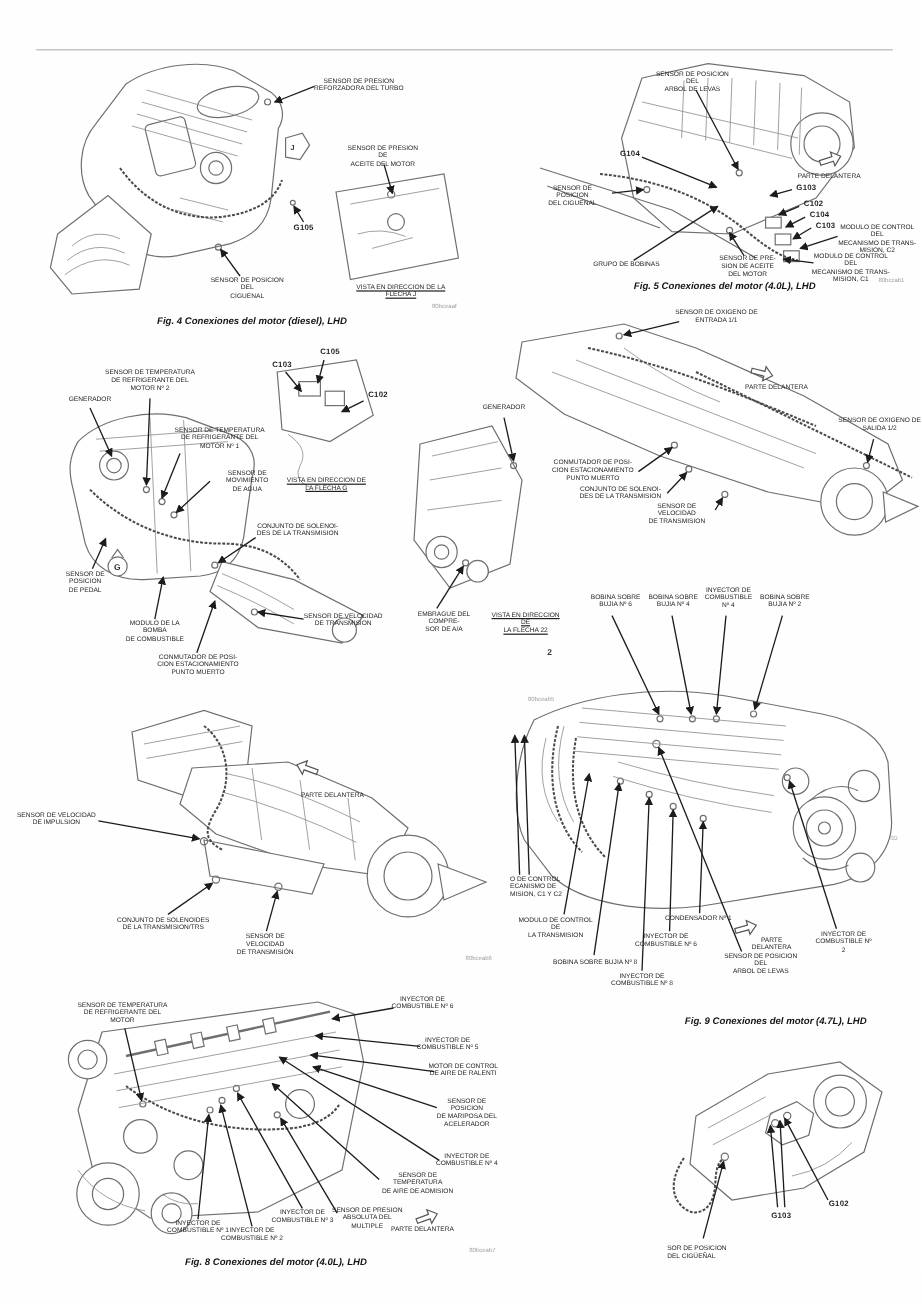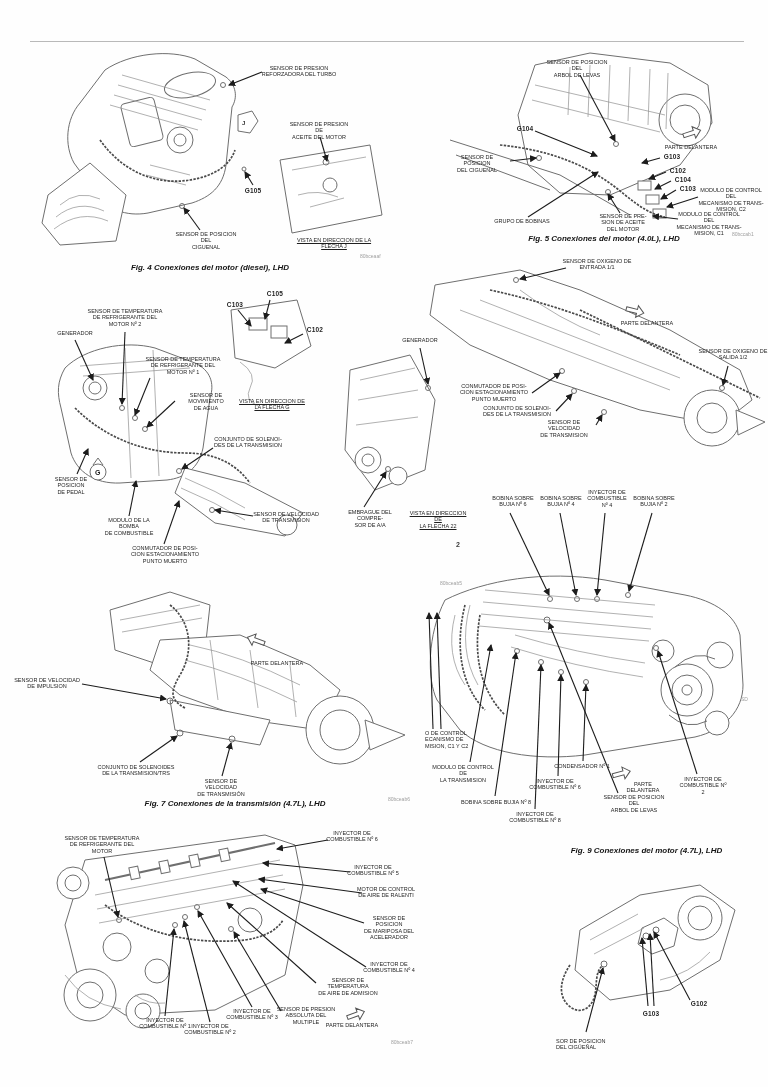--- a/index.html
+++ b/index.html
@@ -314,21 +314,20 @@
       </g>
     </svg>
     <div class="lbl" style="left:4px;top:97px;width:66px">SENSOR DE VELOCIDAD
 DE IMPULSION</div>
     <div class="lbl" style="left:240px;top:80px;width:54px">PARTE DELANTERA</div>
     <div class="lbl" style="left:84px;top:184px;width:84px">CONJUNTO DE SOLENOIDES
 DE LA TRANSMISION/TRS</div>
     <div class="lbl" style="left:180px;top:198px;width:62px">SENSOR DE VELOCIDAD
 DE TRANSMISIÓN</div>
     <div class="wm" style="left:378px;top:216px">80bceab6</div>
-    <div class="cap" style="left:20px;top:219px;width:410px">Fig. 7 Conexiones de la transmisión (4.7L), LHD</div>
   </div>
 
   <div class="fig" style="left:425px;top:485px;width:343px;height:375px">
     <svg class="art" viewBox="0 0 343 375">
       <defs>
           <marker id="m9" viewBox="0 0 10 10" refX="8.5" refY="5" markerWidth="6.5" markerHeight="6.5" orient="auto">
             <path d="M0,0 L10,5 L0,10 Z" fill="#1c1c1c"></path>
           </marker>
         </defs>
       <g class="sketch">
@@ -471,20 +470,21 @@
     <div class="lbl" style="left:240px;top:181px;width:62px">SENSOR DE PRESION
 ABSOLUTA DEL MULTIPLE</div>
     <div class="lbl" style="left:290px;top:197px;width:54px">PARTE DELANTERA</div>
     <div class="lbl" style="left:104px;top:192px;width:52px">INYECTOR DE
 COMBUSTIBLE Nº 1</div>
     <div class="lbl" style="left:149px;top:198px;width:52px">INYECTOR DE
 COMBUSTIBLE Nº 2</div>
     <div class="lbl" style="left:191px;top:183px;width:52px">INYECTOR DE
 COMBUSTIBLE Nº 3</div>
     <div class="wm" style="left:356px;top:214px">80bceab7</div>
+    <div class="cap" style="left:0;top:222px;width:390px">Fig. 8 Conexiones del motor (4.0L), LHD</div>
   </div>
 
   <div class="fig" style="left:550px;top:870px;width:218px;height:200px">
     <svg class="art" viewBox="0 0 218 200">
       <defs>
           <marker id="mbr" viewBox="0 0 10 10" refX="8.5" refY="5" markerWidth="6.5" markerHeight="6.5" orient="auto">
             <path d="M0,0 L10,5 L0,10 Z" fill="#1c1c1c"></path>
           </marker>
         </defs>
       <g class="sketch">

